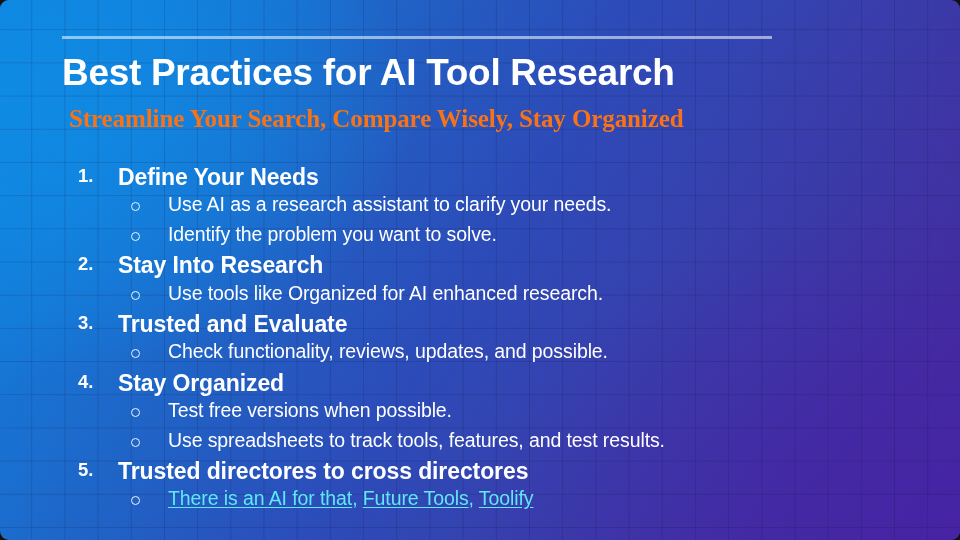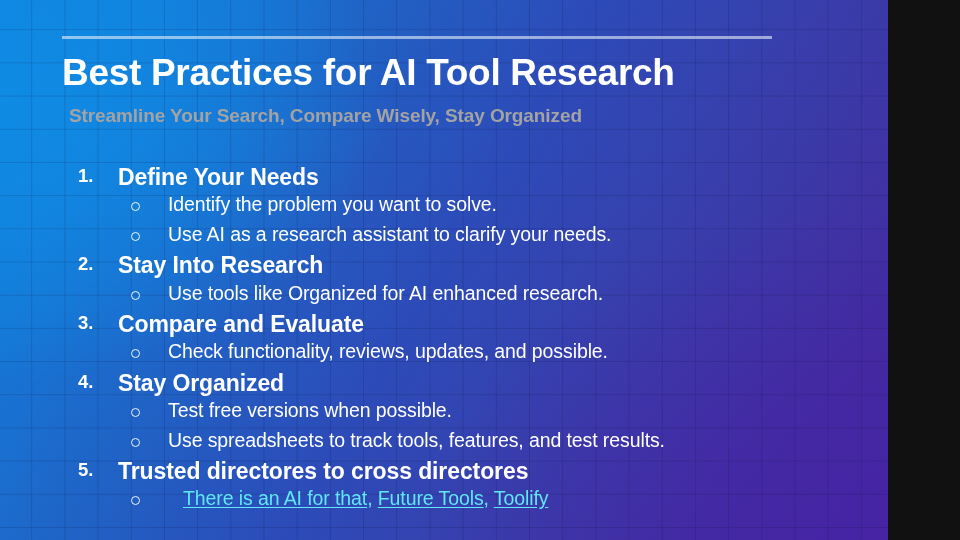--- a/index.html
+++ b/index.html
@@ -3,24 +3,25 @@
 <meta charset="utf-8">
 <title>Slide</title>
 <style>
   html, body {
     margin: 0;
     padding: 0;
     background: #111;
   }
   .slide {
     position: relative;
-    width: 888px;
+    width: 960px;
     height: 540px;
     overflow: hidden;
     font-family: "Liberation Sans", sans-serif;
+    border-radius: 9px;
     -webkit-font-smoothing: antialiased;
   }
   
   .bg-gradient {
     position: absolute;
     inset: 0;
     background:
       linear-gradient(120deg,
         #0b84e0 0%,
         #1577d6 14%,
@@ -76,26 +77,27 @@
     font-weight: bold;
     letter-spacing: -0.3px;
     line-height: 1.0;
     white-space: nowrap;
   }
 
   .subtitle {
     position: absolute;
     left: 69px;
     top: 106px;
-    color: #a3a3a3;
-    font-size: 19px;
+    color: #f97316;
+    font-size: 25px;
     font-weight: bold;
     letter-spacing: -0.1px;
     line-height: 1.0;
     white-space: nowrap;
+    font-family: Liberation Serif, serif;
   }
 
   .list {
     position: absolute;
     left: 0;
     top: 164px;
     width: 960px;
   }
 
   .row {
@@ -140,21 +142,20 @@
     position: absolute;
     left: 168px;
     top: 0px;
     color: #ffffff;
     font-size: 19.5px;
     font-weight: normal;
     letter-spacing: -0.1px;
   }
   .sub-label.links {
     color: #5fe8f5;
-    margin-left: 15px;
   }
   .link {
     color: #5fe8f5;
     text-decoration: underline;
     text-underline-offset: 2px;
     cursor: pointer;
   }
   .sep {
     color: #5fe8f5;
   }
@@ -178,39 +179,39 @@
     <div class="subtitle">Streamline Your Search, Compare Wisely, Stay Organized</div>
 
     <div class="list">
 
       <div class="row">
         <span class="num">1.</span>
         <span class="num-label">Define Your Needs</span>
       </div>
       <div class="row">
         <span class="dot"></span>
+        <span class="sub-label">Use AI as a research assistant to clarify your needs.</span>
+      </div>
+      <div class="row">
+        <span class="dot"></span>
         <span class="sub-label">Identify the problem you want to solve.</span>
-      </div>
-      <div class="row">
-        <span class="dot"></span>
-        <span class="sub-label">Use AI as a research assistant to clarify your needs.</span>
       </div>
 
       <div class="row">
         <span class="num">2.</span>
         <span class="num-label">Stay Into Research</span>
       </div>
       <div class="row">
         <span class="dot"></span>
         <span class="sub-label">Use tools like Organized for AI enhanced research.</span>
       </div>
 
       <div class="row">
         <span class="num">3.</span>
-        <span class="num-label">Compare and Evaluate</span>
+        <span class="num-label">Trusted and Evaluate</span>
       </div>
       <div class="row">
         <span class="dot"></span>
         <span class="sub-label">Check functionality, reviews, updates, and possible.</span>
       </div>
 
       <div class="row">
         <span class="num">4.</span>
         <span class="num-label">Stay Organized</span>
       </div>

